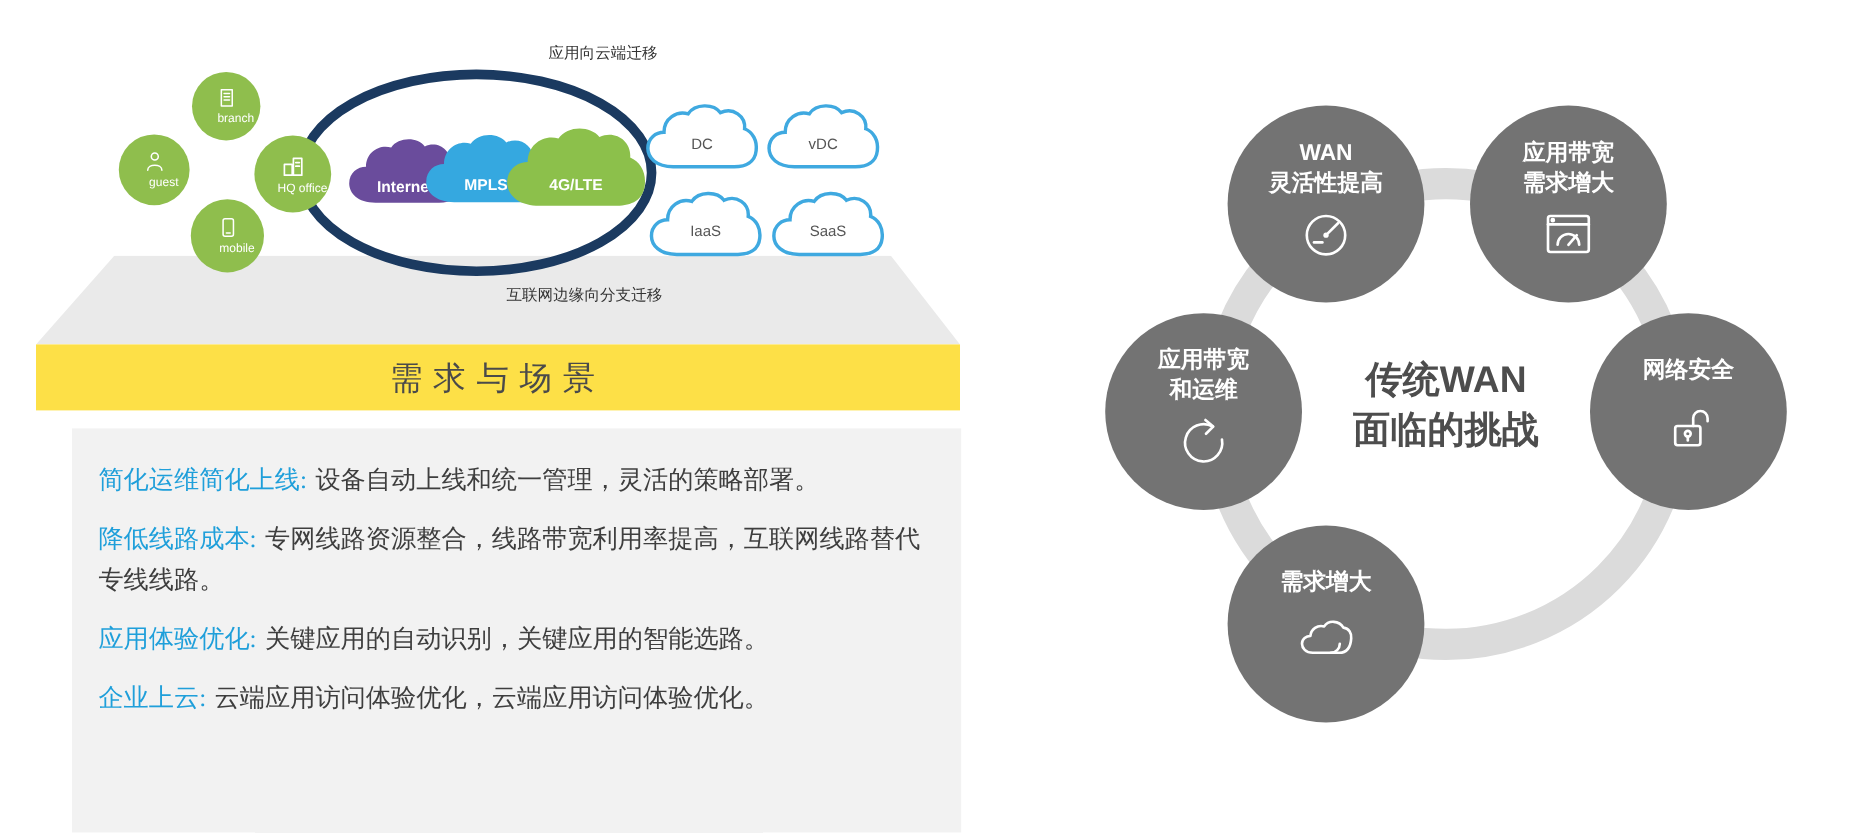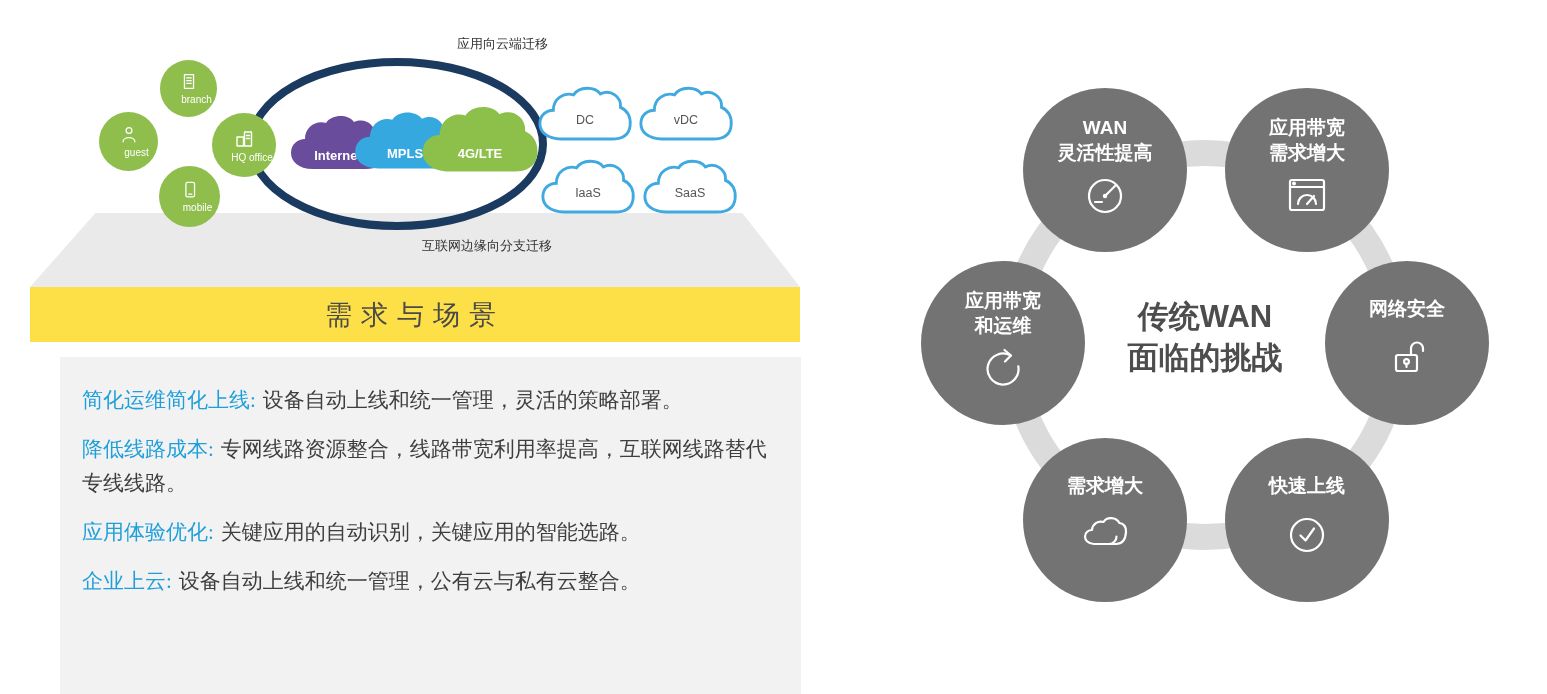--- a/index.html
+++ b/index.html
@@ -157,21 +157,21 @@
     <svg viewBox="0 0 100 62">
       <path fill="#fff" stroke="#3FA9E0" stroke-width="3" d="M 25 56 C 10 56 3 48 3 40 C 3 31 10 26 17 26 C 17 14 28 7 38 10 C 44 1 60 1 66 9 C 77 4 88 12 87 23 C 94 26 98 33 97 42 C 96 52 88 56 78 56 Z"></path>
     </svg>
     <span>SaaS</span>
   </div>
 
   <div class="abs reqbox">
     <p><span class="req-label">简化运维简化上线:</span><span>设备自动上线和统一管理，灵活的策略部署。</span></p>
     <p><span class="req-label">降低线路成本:</span><span>专网线路资源整合，线路带宽利用率提高，互联网线路替代专线线路。</span></p>
     <p><span class="req-label">应用体验优化:</span><span>关键应用的自动识别，关键应用的智能选路。</span></p>
-    <p><span class="req-label">企业上云:</span><span>设备自动上线和统一管理，公有云与私有云整合。</span></p>
+    <p><span class="req-label">企业上云:</span><span>云端应用访问体验优化，云端应用访问体验优化。</span></p>
   </div>
 
   <svg class="abs ring-svg" width="434" height="434">
     <circle cx="217" cy="217" r="192" fill="none" stroke="#DBDBDB" stroke-width="26"></circle>
   </svg>
 
   <div class="abs center-title">
     <div>传统WAN</div>
     <div>面临的挑战</div>
   </div>
@@ -231,24 +231,14 @@
     <div class="ch-label">
       <div>需求增大</div>
       <div></div>
     </div>
     <svg class="wicon ch-icon" width="46" height="46" viewBox="0 0 46 46">
       <path d="M 12 33 C 6 33 3 29 3 25.5 C 3 21.5 6.5 19 10 19 C 10.5 13 16 9.5 21.5 11 C 25 5.5 34 6 37.5 12 C 42 12.5 44.5 16.5 44 21 C 43.5 29 40 33 34 33 Z"></path>
       <path d="M 27 33 A 7.5 7.5 0 0 0 34.5 25.5"></path>
     </svg>
   </div>
 
-  <div class="abs challenge c6 single">
-    <div class="ch-label">
-      <div>快速上线</div>
-      <div></div>
-    </div>
-    <svg class="wicon ch-icon" width="46" height="46" viewBox="0 0 46 46">
-      <circle cx="23" cy="24" r="16"></circle>
-      <polyline points="16.5,24.5 21.5,29.5 30,17.5"></polyline>
-    </svg>
-  </div>
 
 </div>
 
 </body></html>

